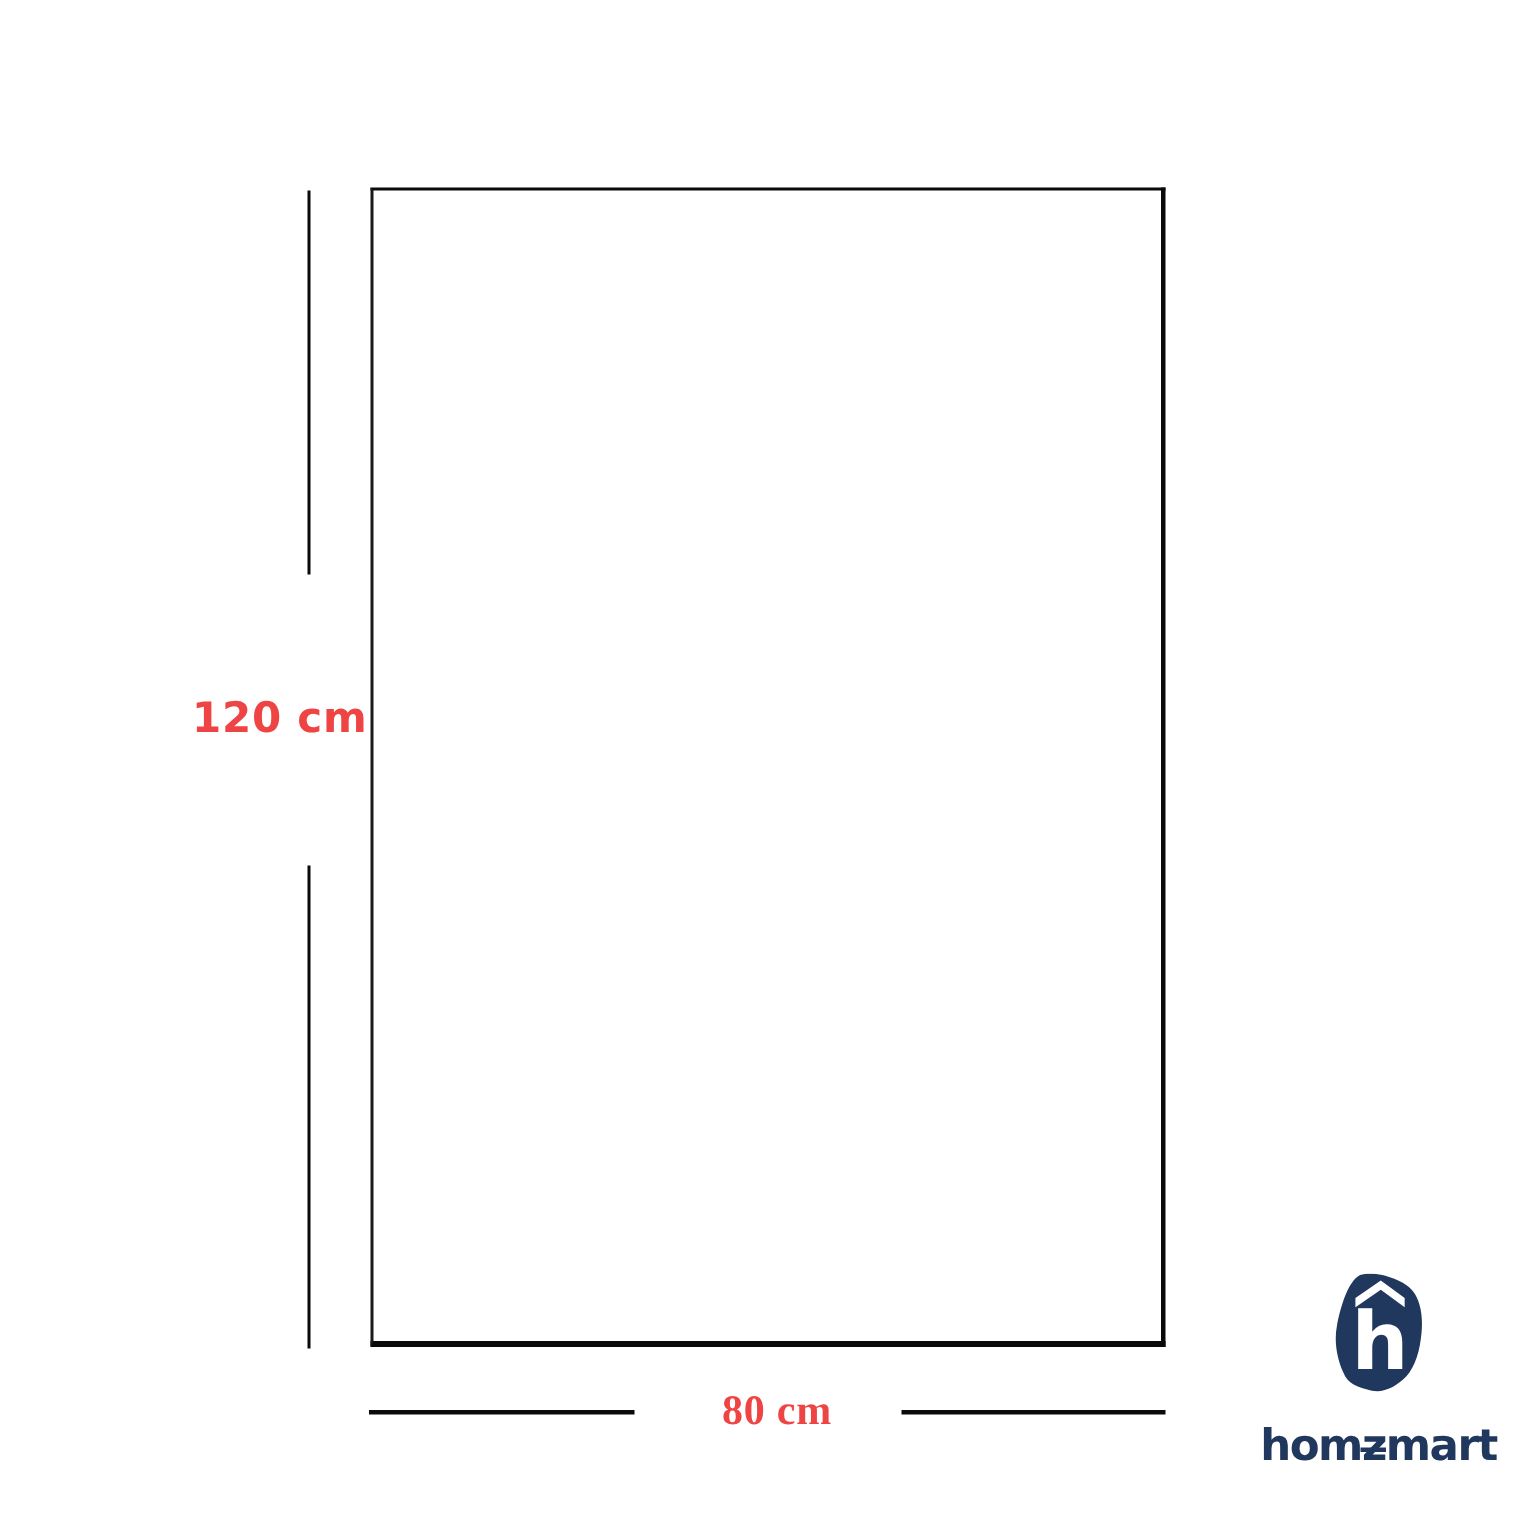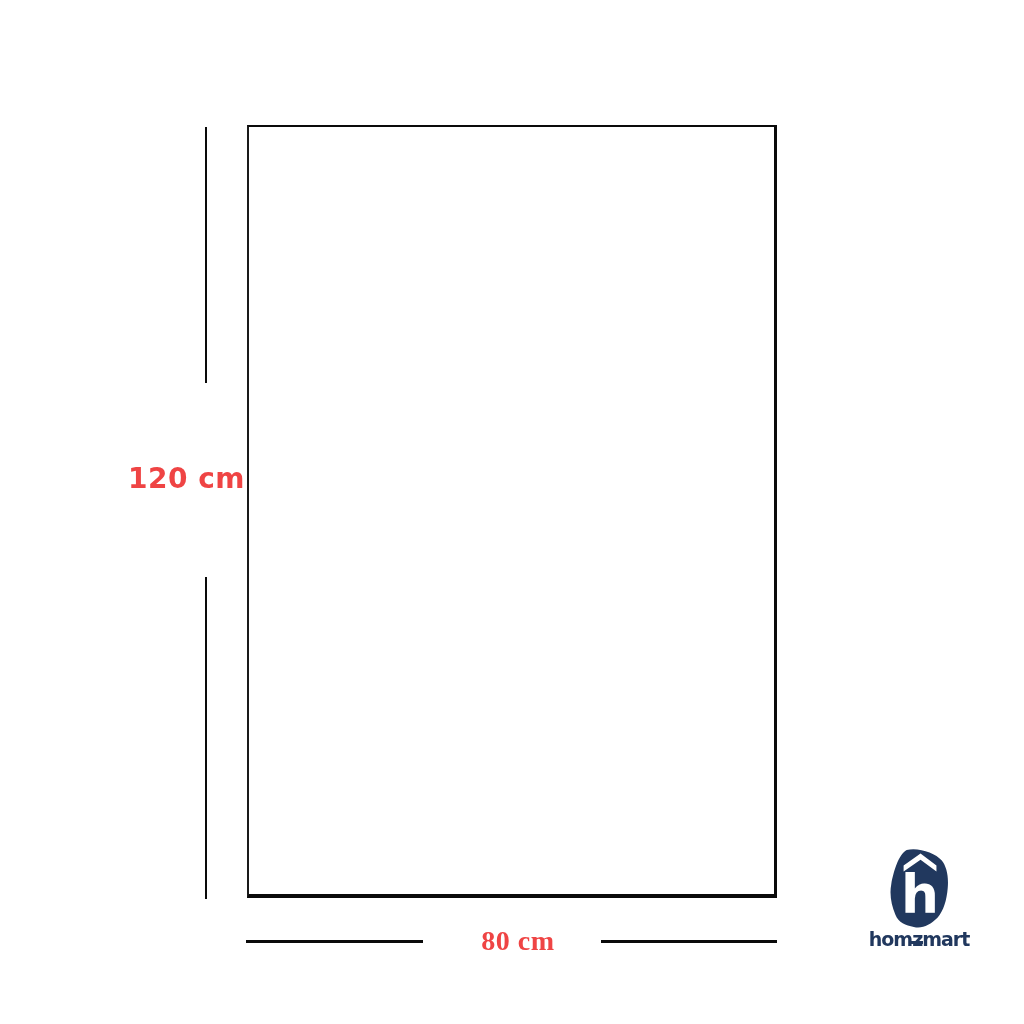--- a/index.html
+++ b/index.html
@@ -70,24 +70,24 @@
     width: 162px;
     text-align: center;
   }
   .logo-mark {
     width: 60px;
     height: 79px;
     display: block;
     margin: 0 auto;
   }
   .wordmark {
-    margin-top: 2px;
+    margin-top: 21px;
     color: #21385e;
     font-weight: 700;
-    font-size: 19px;
+    font-size: 29px;
     letter-spacing: -1px;
     line-height: 1;
     white-space: nowrap;
   }
   .wordmark .zchar {
     position: relative;
     display: inline-block;
   }
   
   .wordmark .zchar::after {

